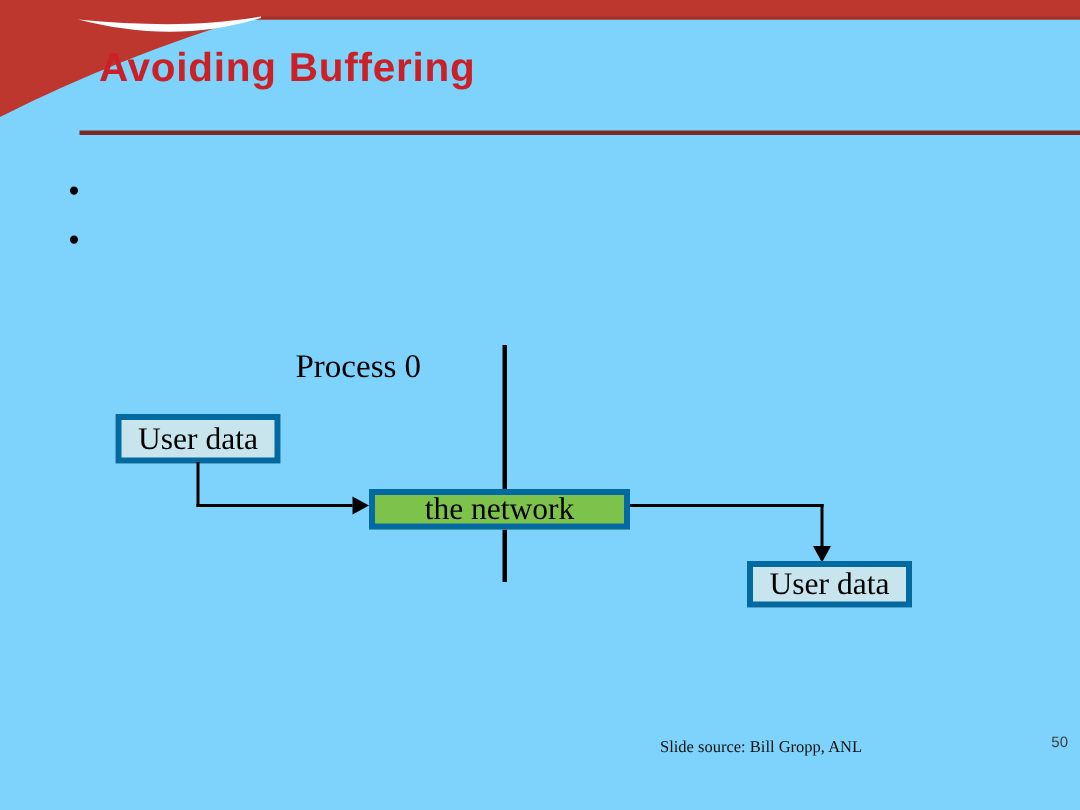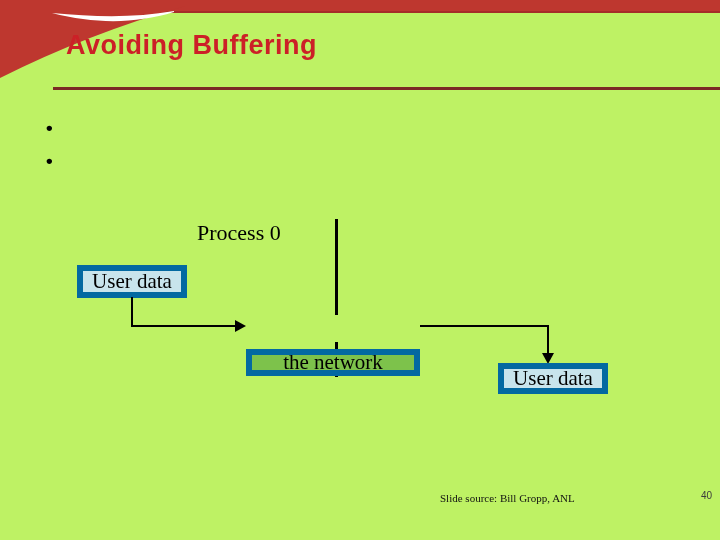--- a/index.html
+++ b/index.html
@@ -1,48 +1,48 @@
 <!DOCTYPE html>
 <html><head>
 <meta charset="utf-8">
 <style>
   html,body{margin:0;padding:0;background:#888;}
   .slide{
-    position:relative; width:720px; height:540px; background:#bef264;
+    position:relative; width:720px; height:540px; background:#7dd3fc;
     overflow:hidden; font-family:"Liberation Sans", sans-serif;
   }
   
   .deco{position:absolute; left:0; top:0; width:720px; height:130px; pointer-events:none;}
   .title{
     position:absolute; left:66px; top:30px; margin:0;
     font-size:27px; font-weight:bold; color:#cc2027; letter-spacing:0.5px;
     font-family:"Liberation Sans", sans-serif;
   }
   .title-rule{position:absolute; left:53px; top:87px; width:667px; height:3px; background:#7b2a25;}
   
   .bullets{position:absolute; left:46px; top:112px; width:600px;}
   .bullet-row{display:flex; align-items:flex-start; height:33px;}
   .bullet-dot{width:28px; font-size:19px; font-weight:bold; color:#000; line-height:31px;}
   .bullet-text{font-size:19px; font-weight:bold; color:#000; line-height:31px; letter-spacing:0.2px;}
   
-  .diagram{position:absolute; left:0; top:7px; width:720px; height:415px;}
+  .diagram{position:absolute; left:0; top:18px; width:720px; height:415px;}
   .proc-label{
     position:absolute; top:213px; font-family:"Liberation Serif", serif;
     font-size:22px; color:#000; white-space:nowrap;
   }
   .divider{position:absolute; left:335px; width:3px; background:#000;}
   .divider.top{top:212px; height:96px;}
   .divider.bottom{top:335px; height:35px;}
   .dbox{
-    position:absolute; box-sizing:border-box; border:6px solid #0369a1;
+    position:absolute; box-sizing:border-box; border:4px solid #0369a1;
     display:flex; align-items:center; justify-content:center;
     font-family:"Liberation Serif", serif; font-size:21px; color:#000; white-space:nowrap;
   }
   .dbox.blue{background:#c8e4ec;}
-  .dbox.green{background:#7dc24b;margin-top:34px;}
+  .dbox.green{background:#7dc24b;}
   .box-user-left{left:77px; top:258px; width:110px; height:33px;}
   .box-network{left:246px; top:308px; width:174px; height:27px;}
   .box-user-right{left:498px; top:356px; width:110px; height:31px;}
   .seg{position:absolute; background:#000;}
   .seg.v{width:2px;} .seg.h{height:2px;}
   .seg-a1v{left:131px; top:290px; height:30px;}
   .seg-a1h{left:131px; top:318px; width:104px;}
   .head-right{
     position:absolute; left:235px; top:313px; width:0; height:0;
     border-left:11px solid #000; border-top:6px solid transparent; border-bottom:6px solid transparent;
@@ -114,15 +114,15 @@
     <div class="seg v seg-a2v"></div>
     <div class="head-down"></div>
 
     <div class="dbox blue box-user-right">
       <span>User data</span>
     </div>
   </div>
 
 
   <span class="source">Slide source: Bill Gropp, ANL</span>
-  <span class="page-num">40</span>
+  <span class="page-num">50</span>
 
 </div>
 
 </body></html>

